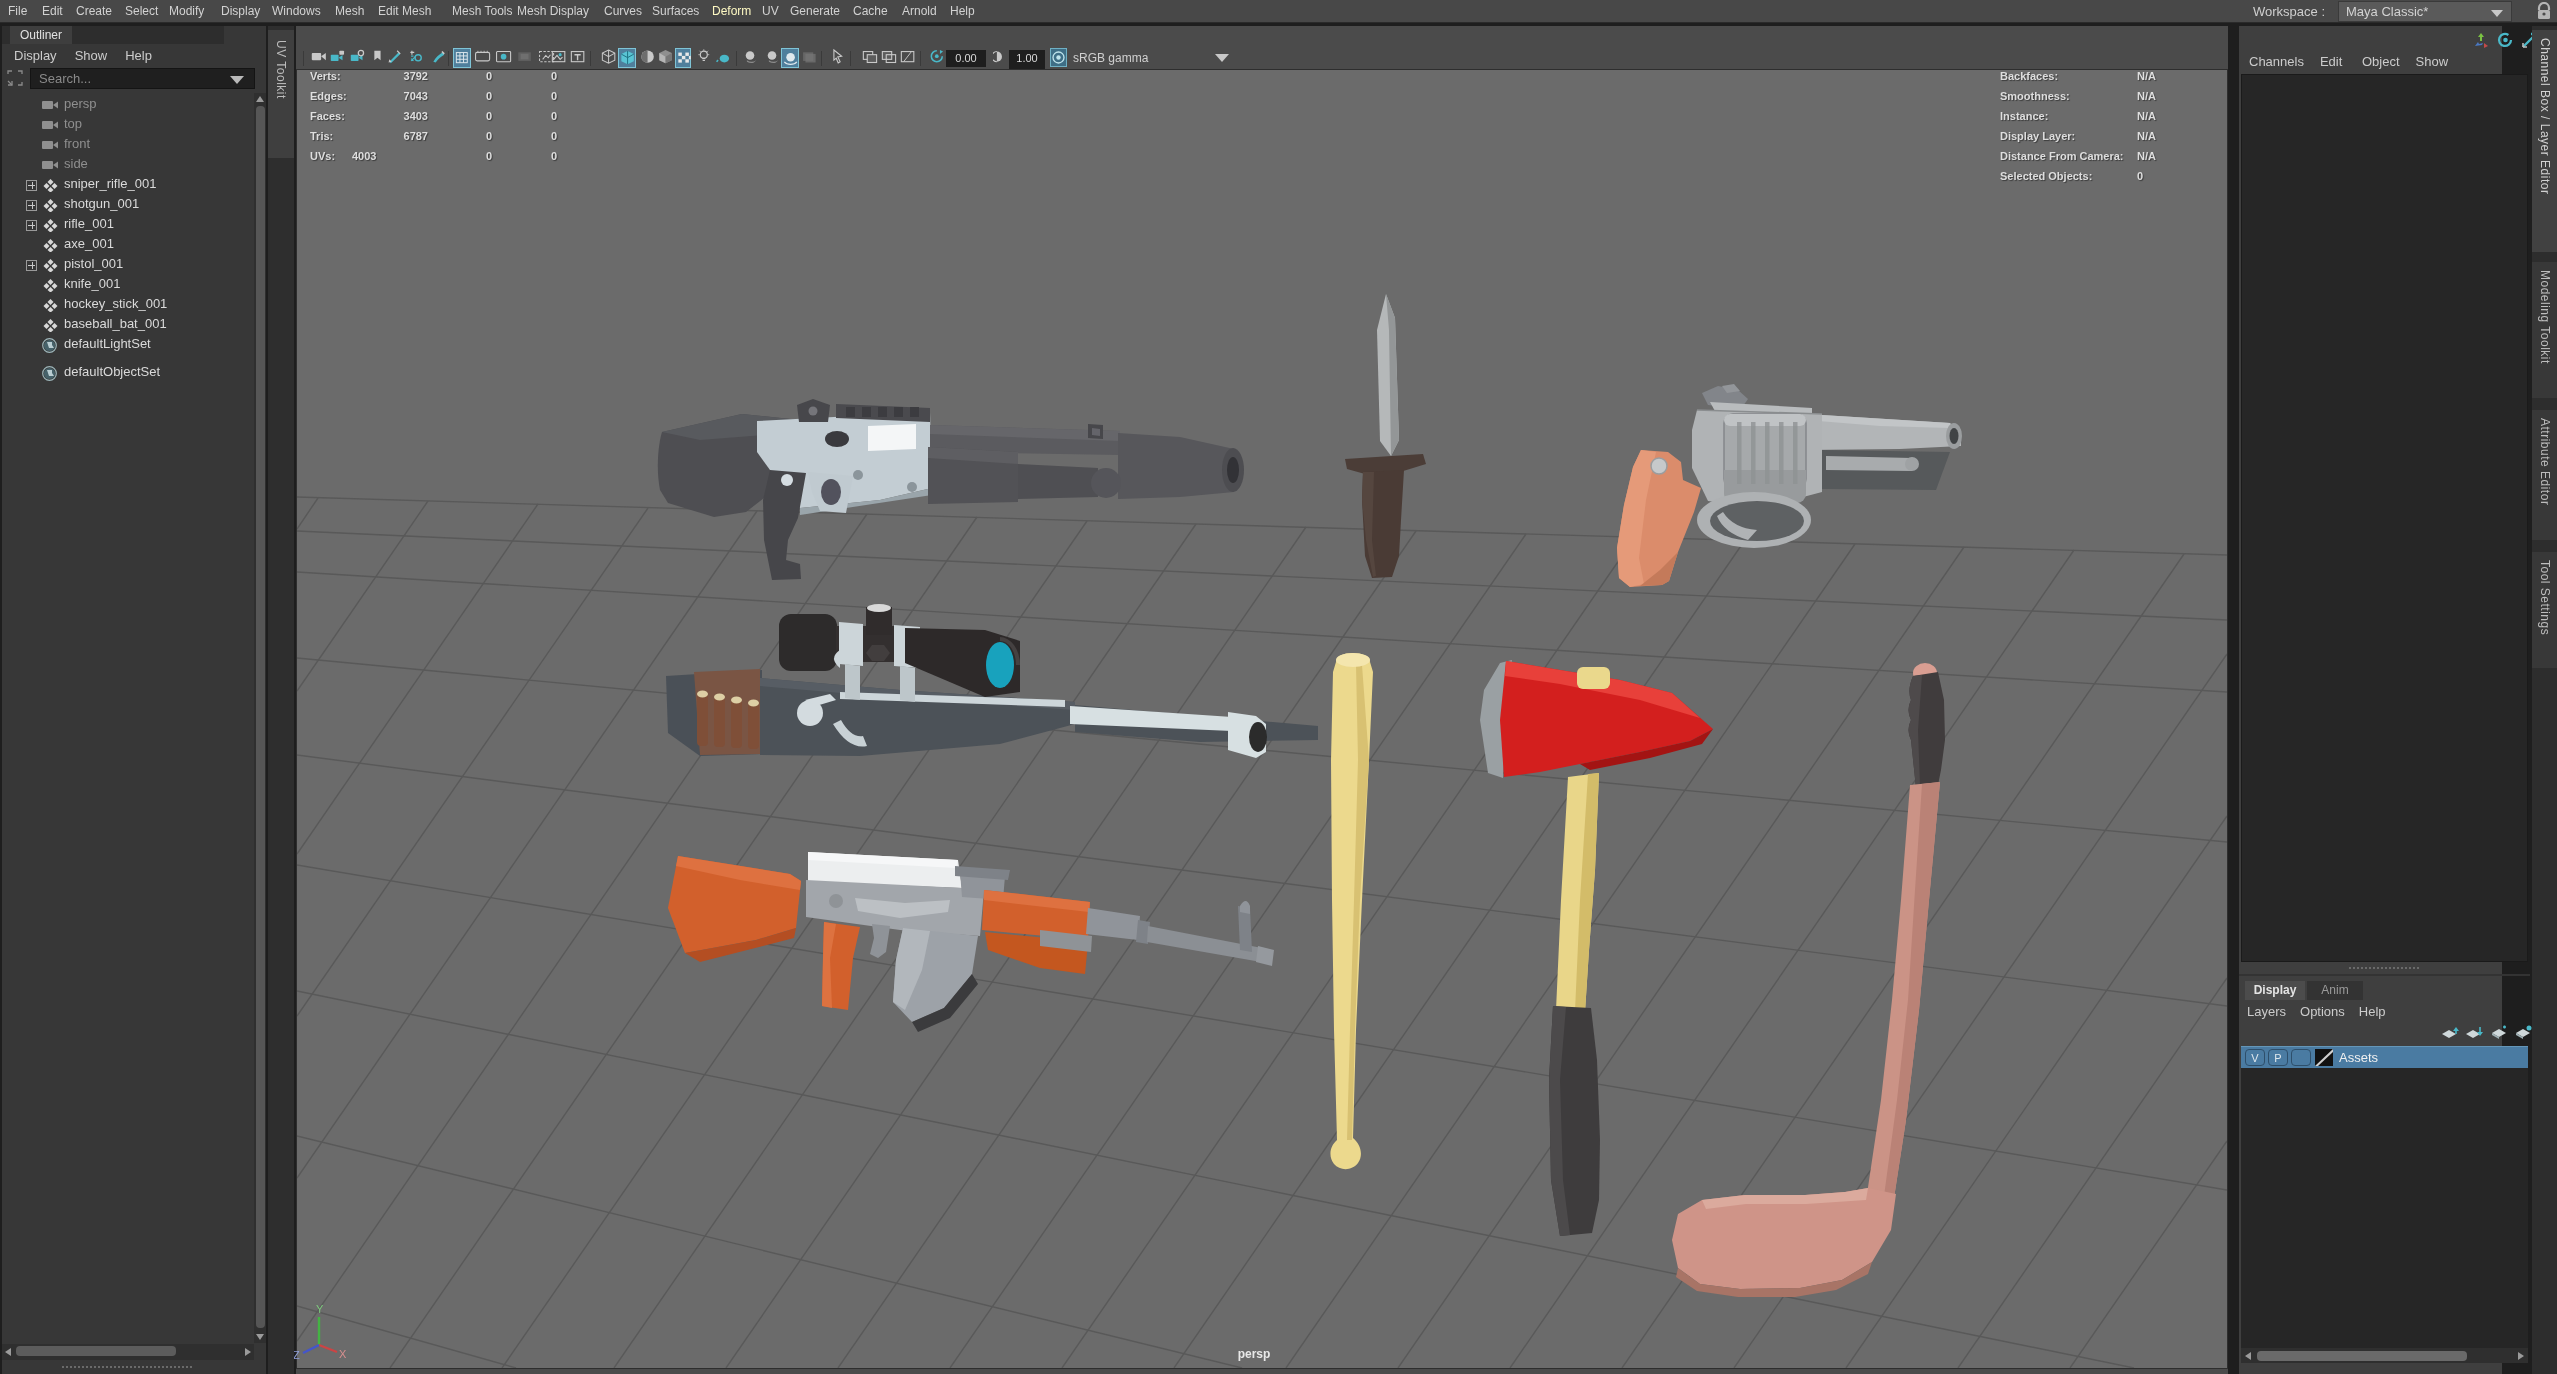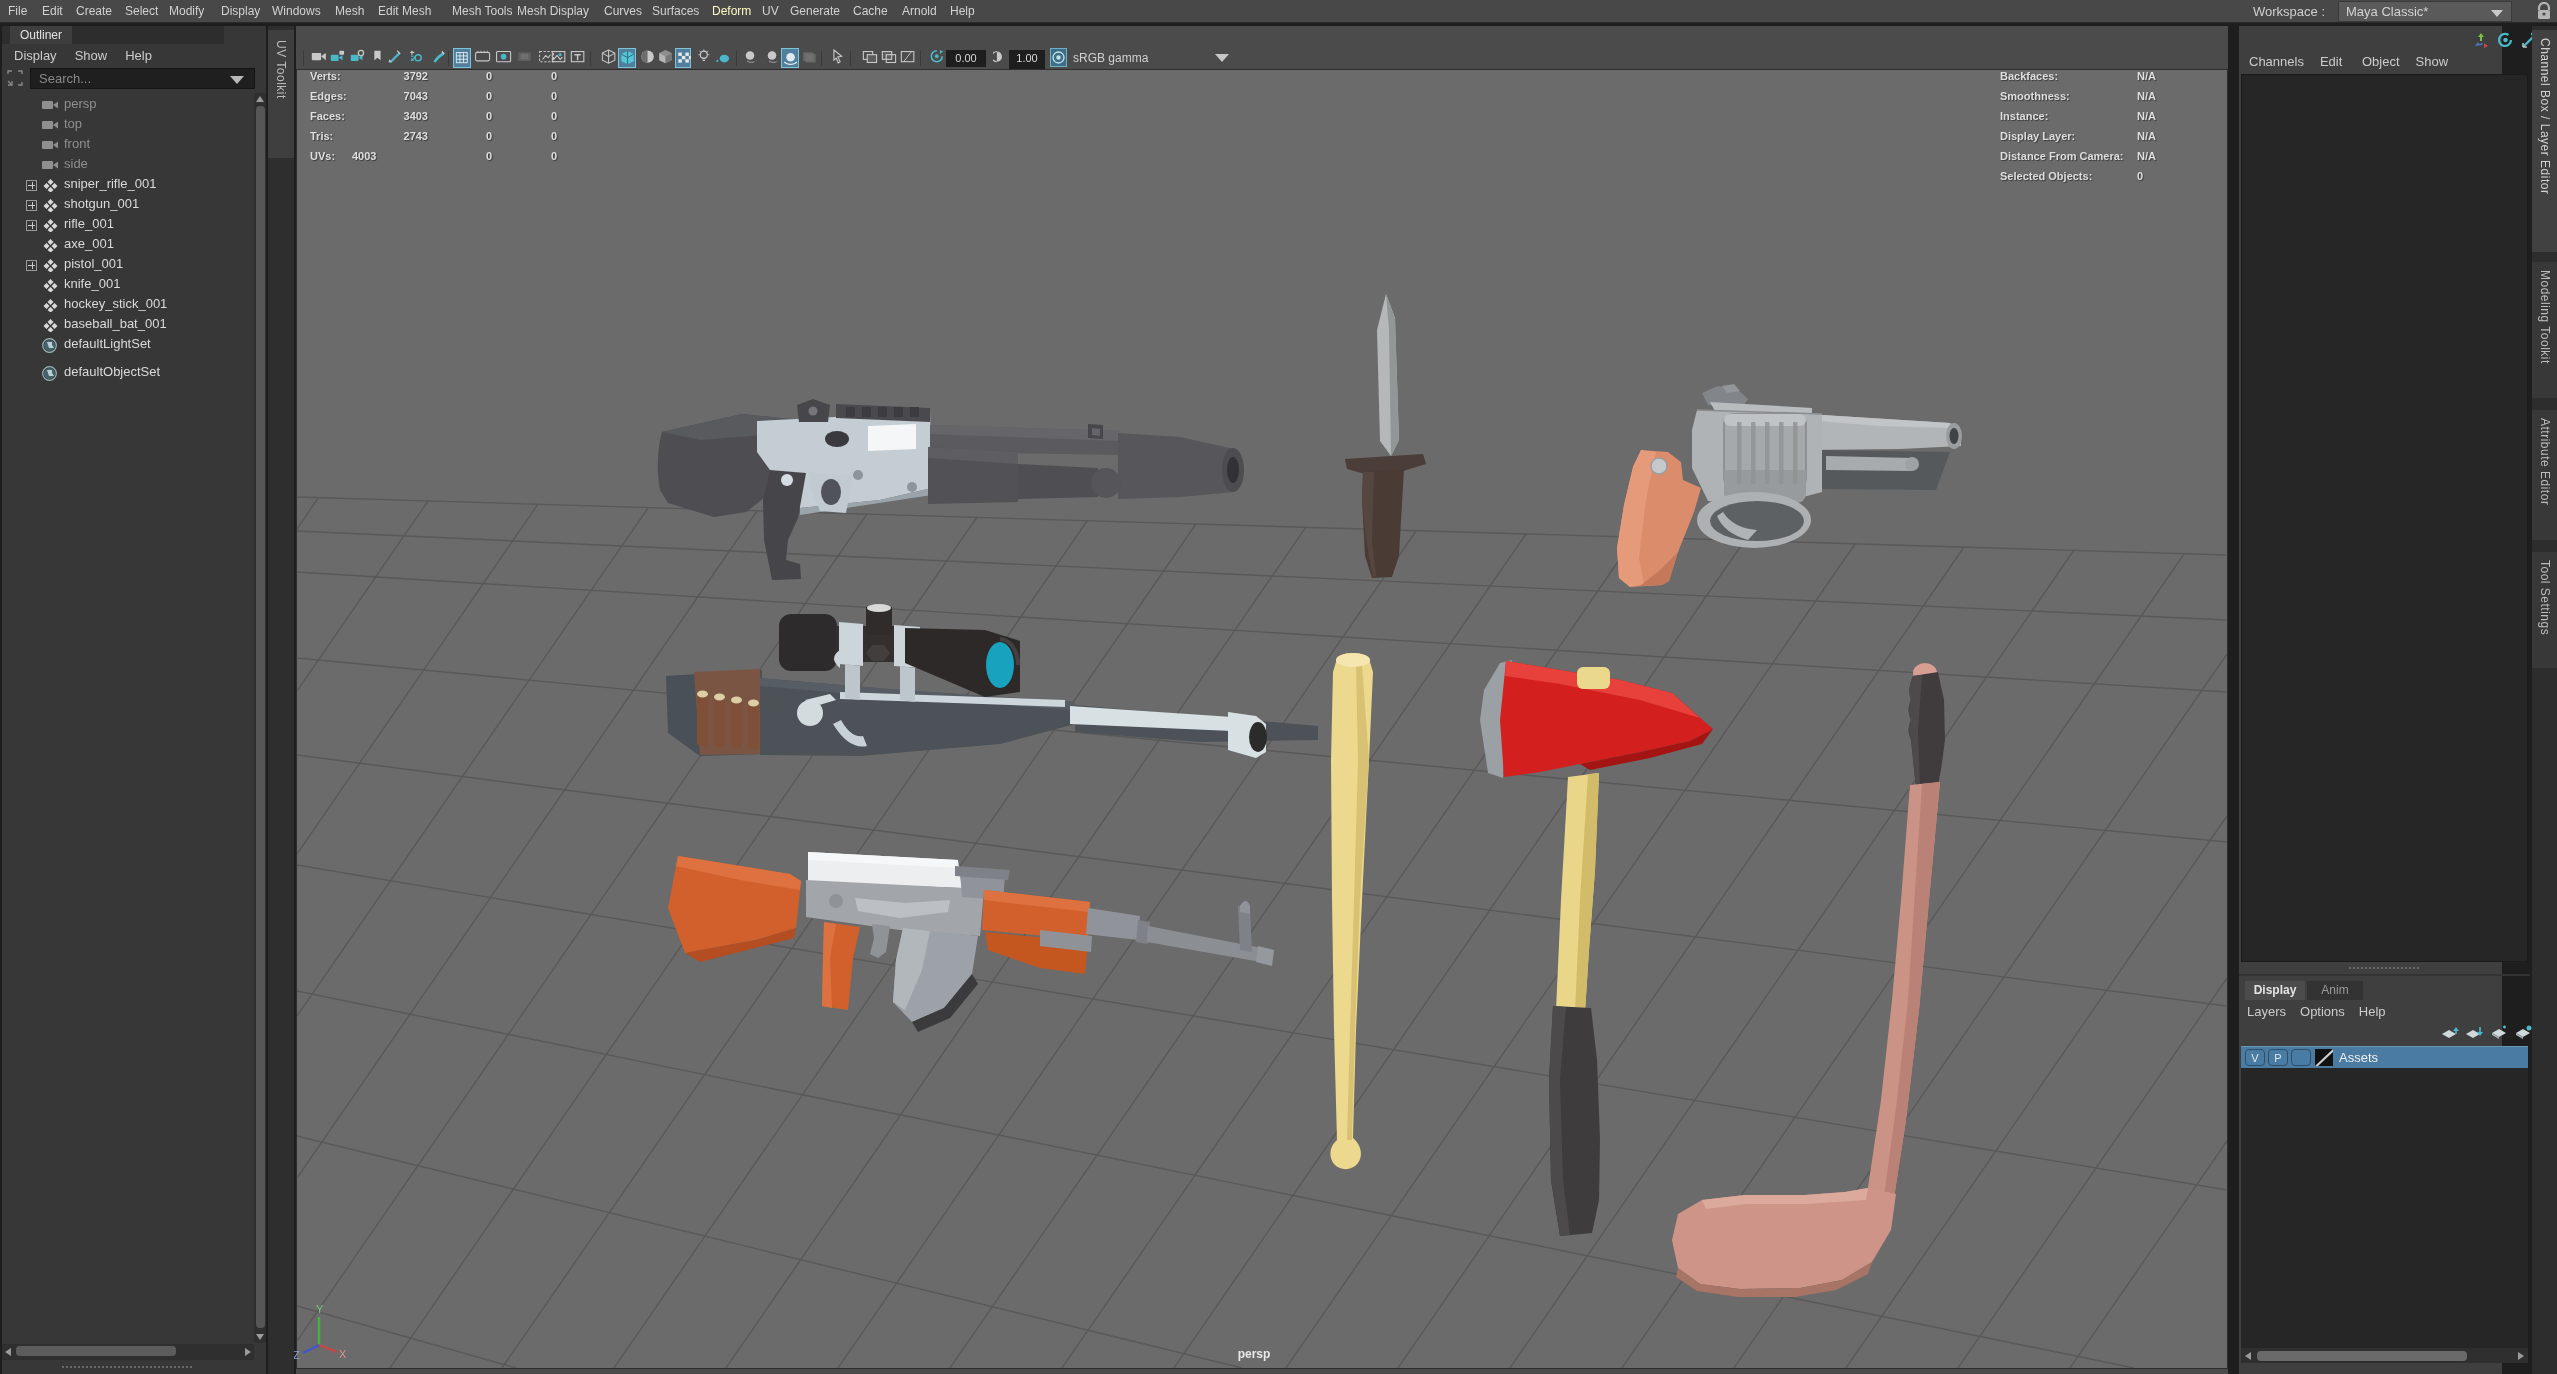--- a/index.html
+++ b/index.html
@@ -575,21 +575,21 @@
 <div class="hudl" style="left:517px;top:70px;width:40px;text-align:right">0</div>
 <div class="hudl" style="left:310px;top:90px">Edges:</div>
 <div class="hudl" style="left:352px;top:90px;width:76px;text-align:right">7043</div>
 <div class="hudl" style="left:452px;top:90px;width:40px;text-align:right">0</div>
 <div class="hudl" style="left:517px;top:90px;width:40px;text-align:right">0</div>
 <div class="hudl" style="left:310px;top:110px">Faces:</div>
 <div class="hudl" style="left:352px;top:110px;width:76px;text-align:right">3403</div>
 <div class="hudl" style="left:452px;top:110px;width:40px;text-align:right">0</div>
 <div class="hudl" style="left:517px;top:110px;width:40px;text-align:right">0</div>
 <div class="hudl" style="left:310px;top:130px">Tris:</div>
-<div class="hudl" style="left:352px;top:130px;width:76px;text-align:right">2743</div>
+<div class="hudl" style="left:352px;top:130px;width:76px;text-align:right">6787</div>
 <div class="hudl" style="left:452px;top:130px;width:40px;text-align:right">0</div>
 <div class="hudl" style="left:517px;top:130px;width:40px;text-align:right">0</div>
 <div class="hudl" style="left:310px;top:150px">UVs:</div>
 <div class="hudl" style="left:352px;top:150px;width:76px;text-align:left">4003</div>
 <div class="hudl" style="left:452px;top:150px;width:40px;text-align:right">0</div>
 <div class="hudl" style="left:517px;top:150px;width:40px;text-align:right">0</div>
 <div class="hudl" style="left:2000px;top:70px">Backfaces:</div>
 <div class="hudl" style="left:2137px;top:70px">N/A</div>
 <div class="hudl" style="left:2000px;top:90px">Smoothness:</div>
 <div class="hudl" style="left:2137px;top:90px">N/A</div>

